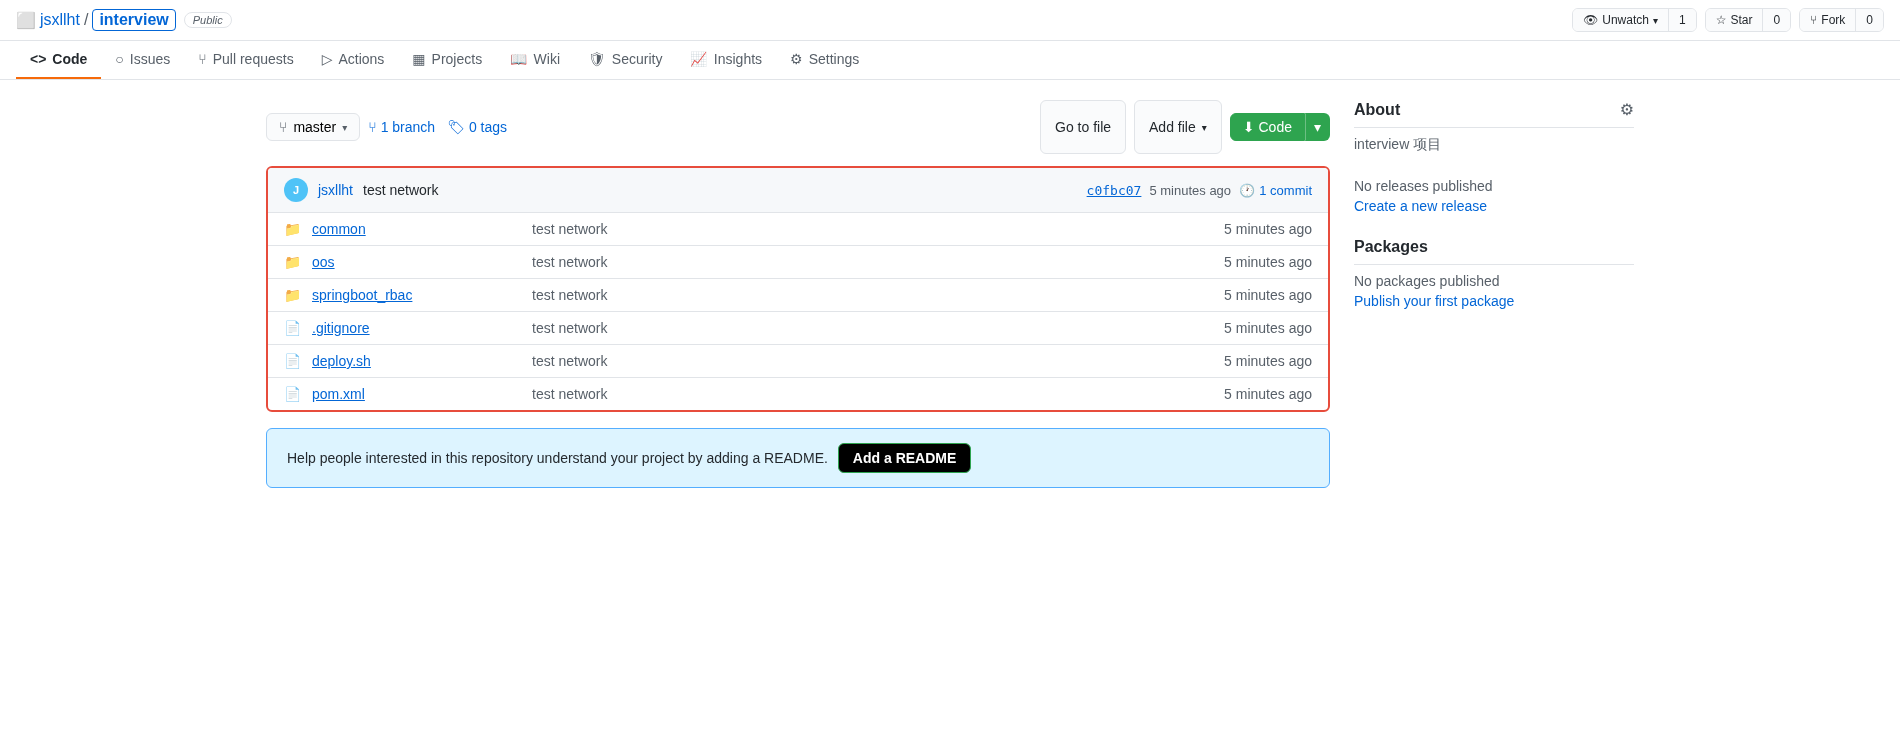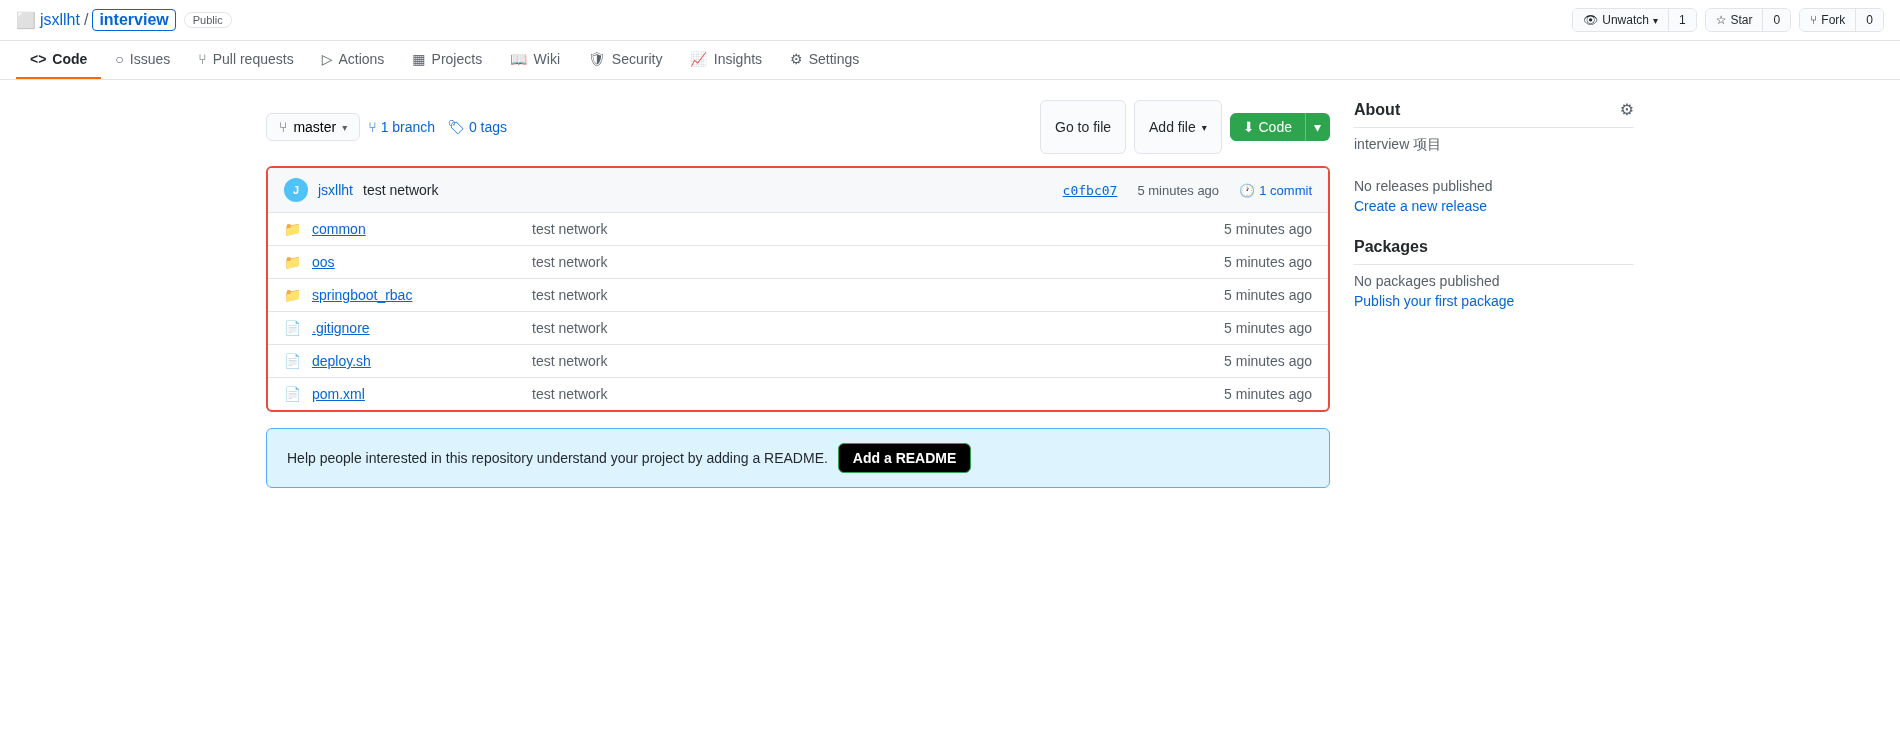--- a/index.html
+++ b/index.html
@@ -4,21 +4,21 @@
   <style>
     * { box-sizing: border-box; margin: 0; padding: 0; }
     body { font-family: -apple-system, BlinkMacSystemFont, "Segoe UI", Helvetica, Arial, sans-serif; font-size: 14px; color: #24292e; background: #fff; }
 
     
     .top-bar { display: flex; align-items: center; padding: 8px 16px; border-bottom: 1px solid #e1e4e8; gap: 16px; }
     .repo-name { display: flex; align-items: center; gap: 4px; font-size: 16px; }
     .repo-owner { color: #0366d6; text-decoration: none; }
     .repo-slash { color: #586069; }
     .repo-repo { color: #0366d6; text-decoration: none; font-weight: 600; border: 1px solid #0366d6; padding: 1px 6px; border-radius: 4px; }
-    .repo-visibility { font-size: 11px; border: 1px solid #e1e4e8; border-radius: 20px; padding: 1px 8px; color: #586069; margin-left: 4px; }
+    .repo-visibility { font-size: 11px; border: 1px solid #e1e4e8; border-radius: 20px; padding: 1px 8px; color: #586069; margin-left: 4px; font-style: italic; }
     .top-bar-right { margin-left: auto; display: flex; align-items: center; gap: 8px; }
     .btn-group { display: flex; align-items: center; border: 1px solid #e1e4e8; border-radius: 6px; overflow: hidden; }
     .btn-group-item { padding: 4px 10px; font-size: 12px; background: #fafbfc; cursor: pointer; border: none; color: #24292e; display: flex; align-items: center; gap: 4px; }
     .btn-group-item:not(:last-child) { border-right: 1px solid #e1e4e8; }
 
     
     .nav-tabs { display: flex; align-items: center; padding: 0 16px; border-bottom: 1px solid #e1e4e8; gap: 0; }
     .nav-tab { padding: 10px 14px; font-size: 14px; color: #586069; cursor: pointer; border-bottom: 2px solid transparent; display: flex; align-items: center; gap: 6px; text-decoration: none; }
     .nav-tab.active { color: #24292e; border-bottom-color: #f66a0a; font-weight: 600; }
 
@@ -36,21 +36,21 @@
     .toolbar-right { margin-left: auto; display: flex; align-items: center; gap: 8px; }
     .btn { padding: 18px 14px; border-radius: 6px; border: 1px solid #e1e4e8; background: #fafbfc; cursor: pointer; font-size: 14px; color: #24292e; display: flex; align-items: center; gap: 6px; }
     .btn-with-arrow { display: flex; align-items: flex-end; }
     .btn-main { padding: 5px 12px; border-radius: 6px 0 0 6px; background: #2ea44f; color: #fff; border: 1px solid #2ea44f; cursor: pointer; font-size: 14px; display: flex; align-items: center; gap: 4px; }
     .btn-arrow { padding: 5px 8px; border-radius: 0 6px 6px 0; background: #2ea44f; color: #fff; border: 1px solid #2ea44f; border-left-color: rgba(255,255,255,0.3); cursor: pointer; font-size: 14px; }
 
     
     .file-tree { border: 1px solid #e1e4e8; border-radius: 6px; overflow: hidden; }
     .file-tree-header { display: flex; align-items: center; padding: 10px 16px; background: #f6f8fa; border-bottom: 1px solid #e1e4e8; gap: 10px; font-size: 14px; }
     .avatar-circle { width: 24px; height: 24px; border-radius: 50%; background: #4fc3f7; display: flex; align-items: center; justify-content: center; color: #fff; font-size: 11px; font-weight: bold; overflow: hidden; }
-    .commit-info { margin-left: auto; display: flex; align-items: center; gap: 20px; color: #586069; font-size: 13px; }
+    .commit-info { margin-left: auto; display: flex; align-items: center; gap: 8px; color: #586069; font-size: 13px; }
     .commit-hash { color: #0366d6; font-family: monospace; }
     .commit-link { color: #0366d6; text-decoration: none; display: flex; align-items: center; gap: 4px; }
 
     .file-row { display: flex; align-items: center; padding: 8px 16px; border-bottom: 1px solid #e1e4e8; font-size: 14px; }
     .file-row:last-child { border-bottom: none; }
     .file-icon { width: 20px; margin-right: 8px; color: #6a737d; flex-shrink: 0; }
     .folder-icon { color: #54aeff; }
     .file-name { flex: 0 0 220px; color: #0366d6; cursor: pointer; }
     .file-commit { flex: 1; color: #586069; }
     .file-time { color: #586069; text-align: right; white-space: nowrap; }

